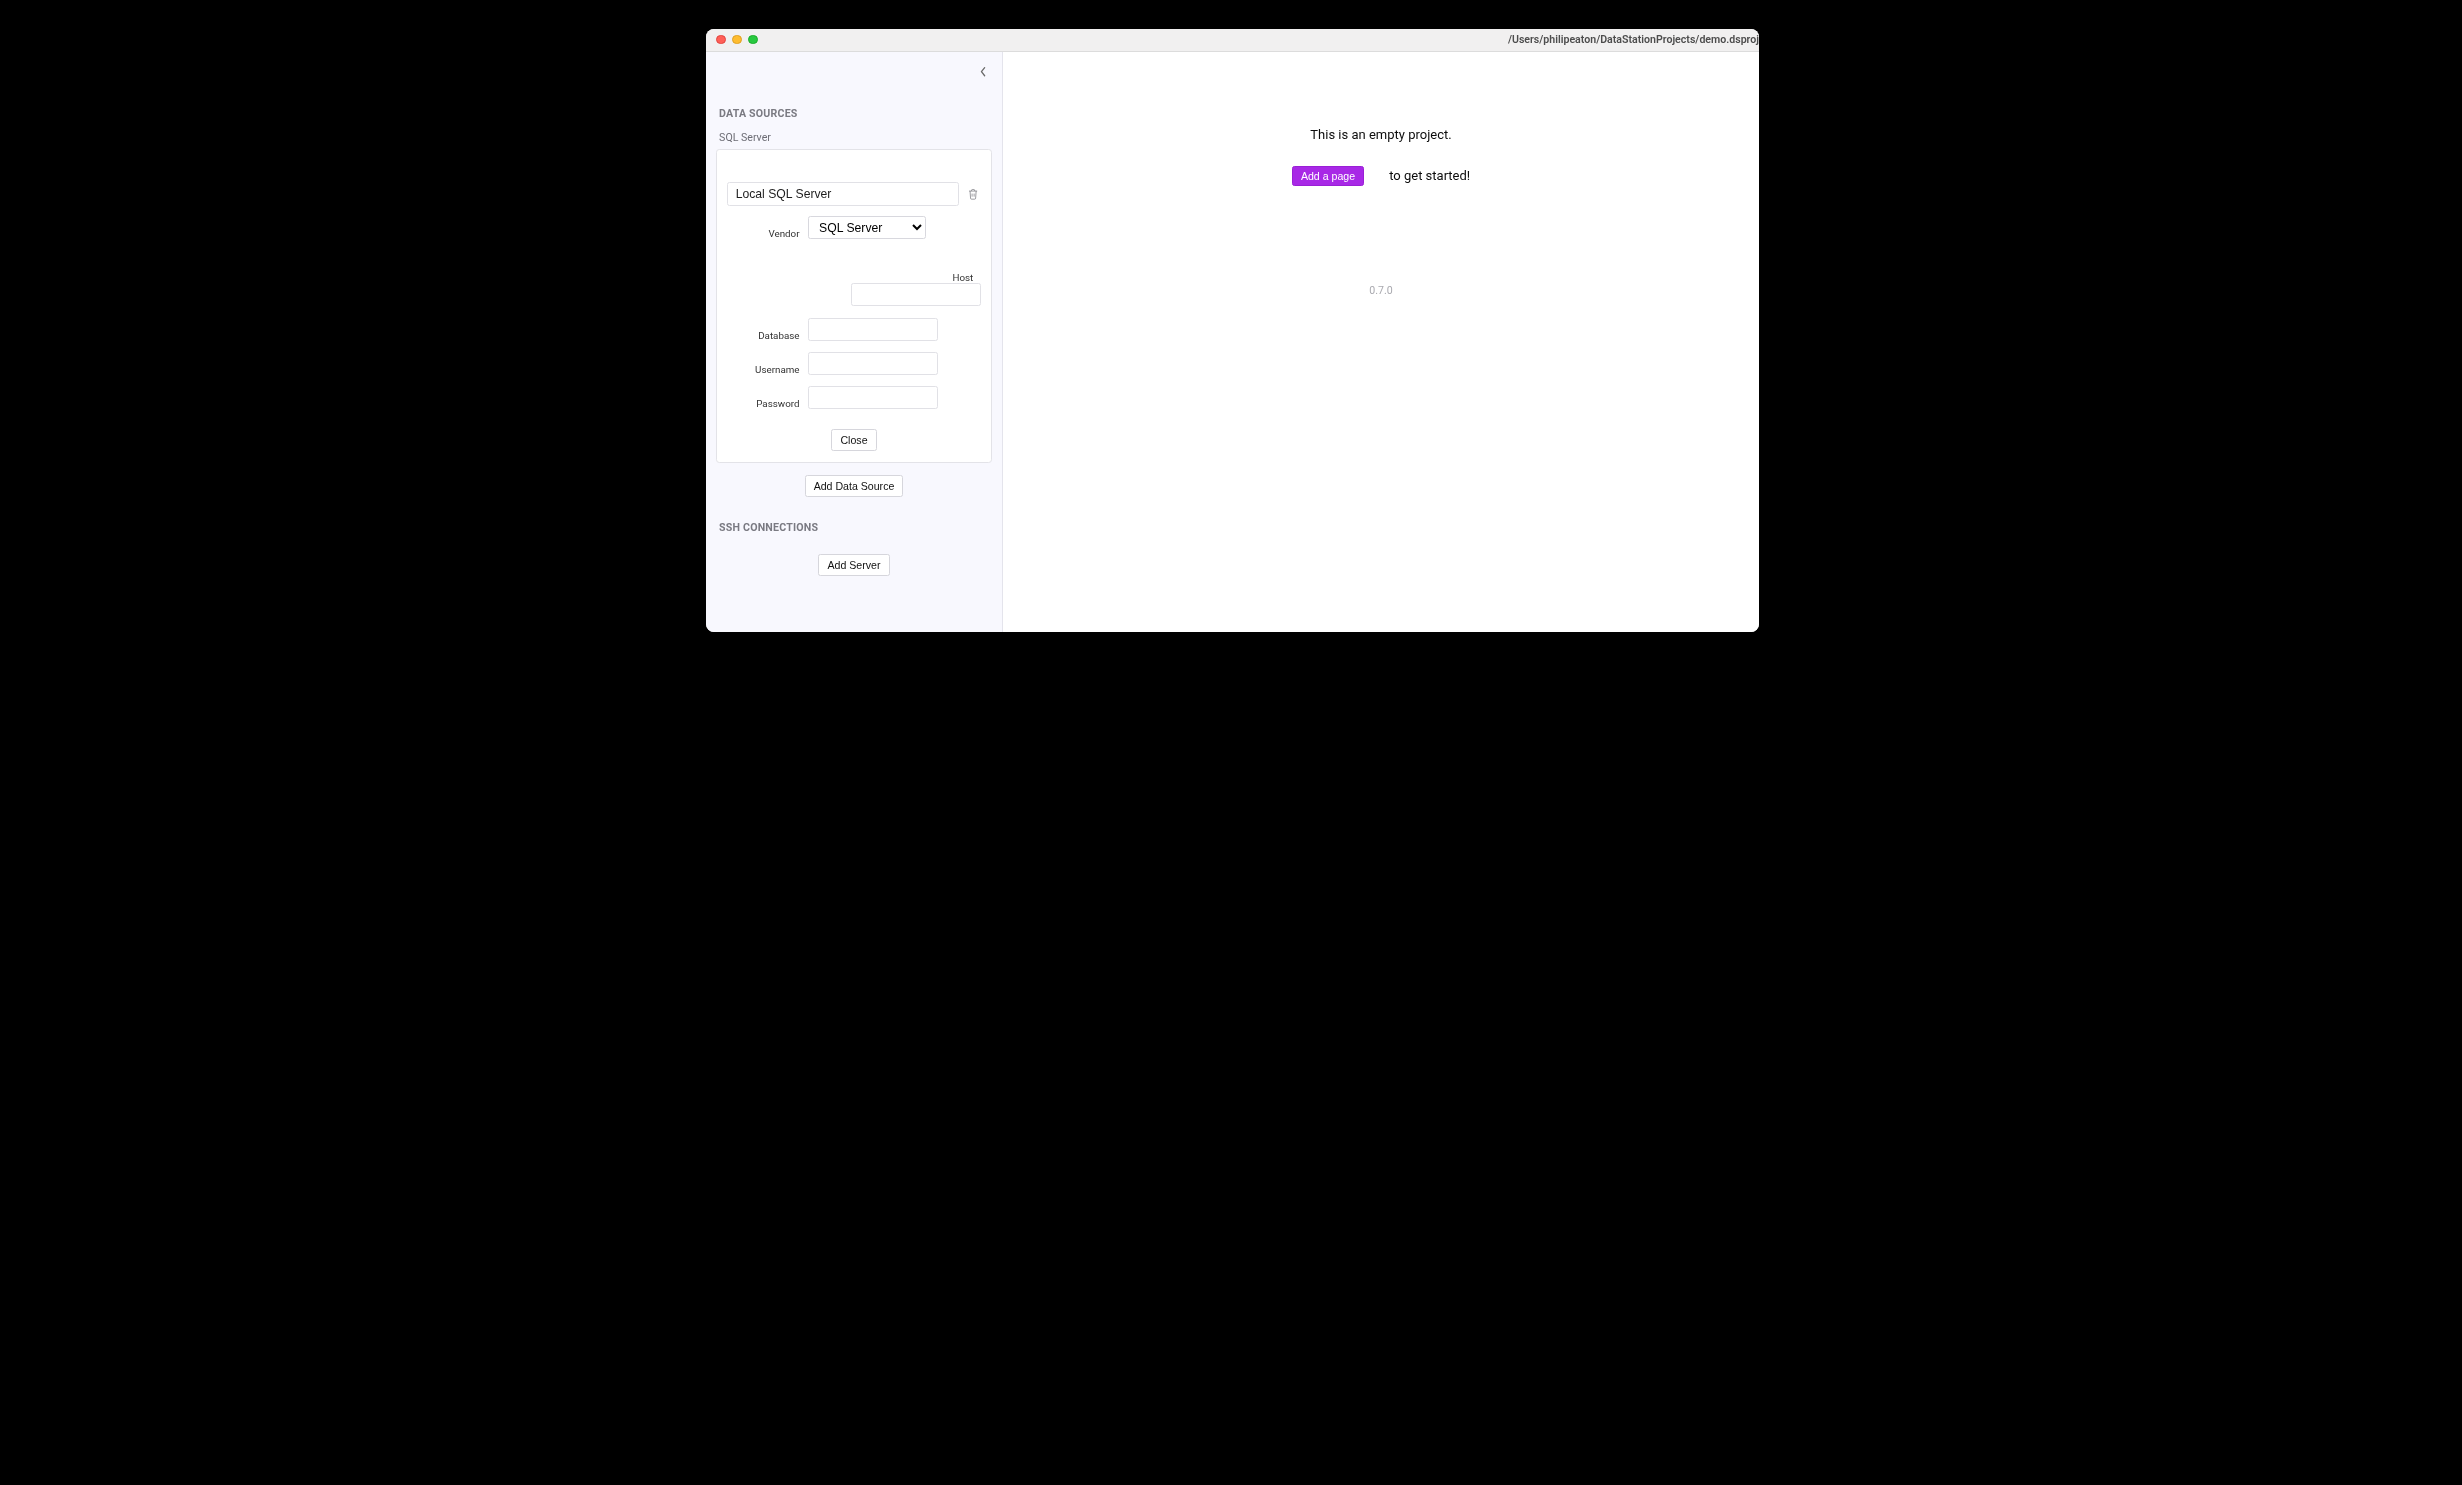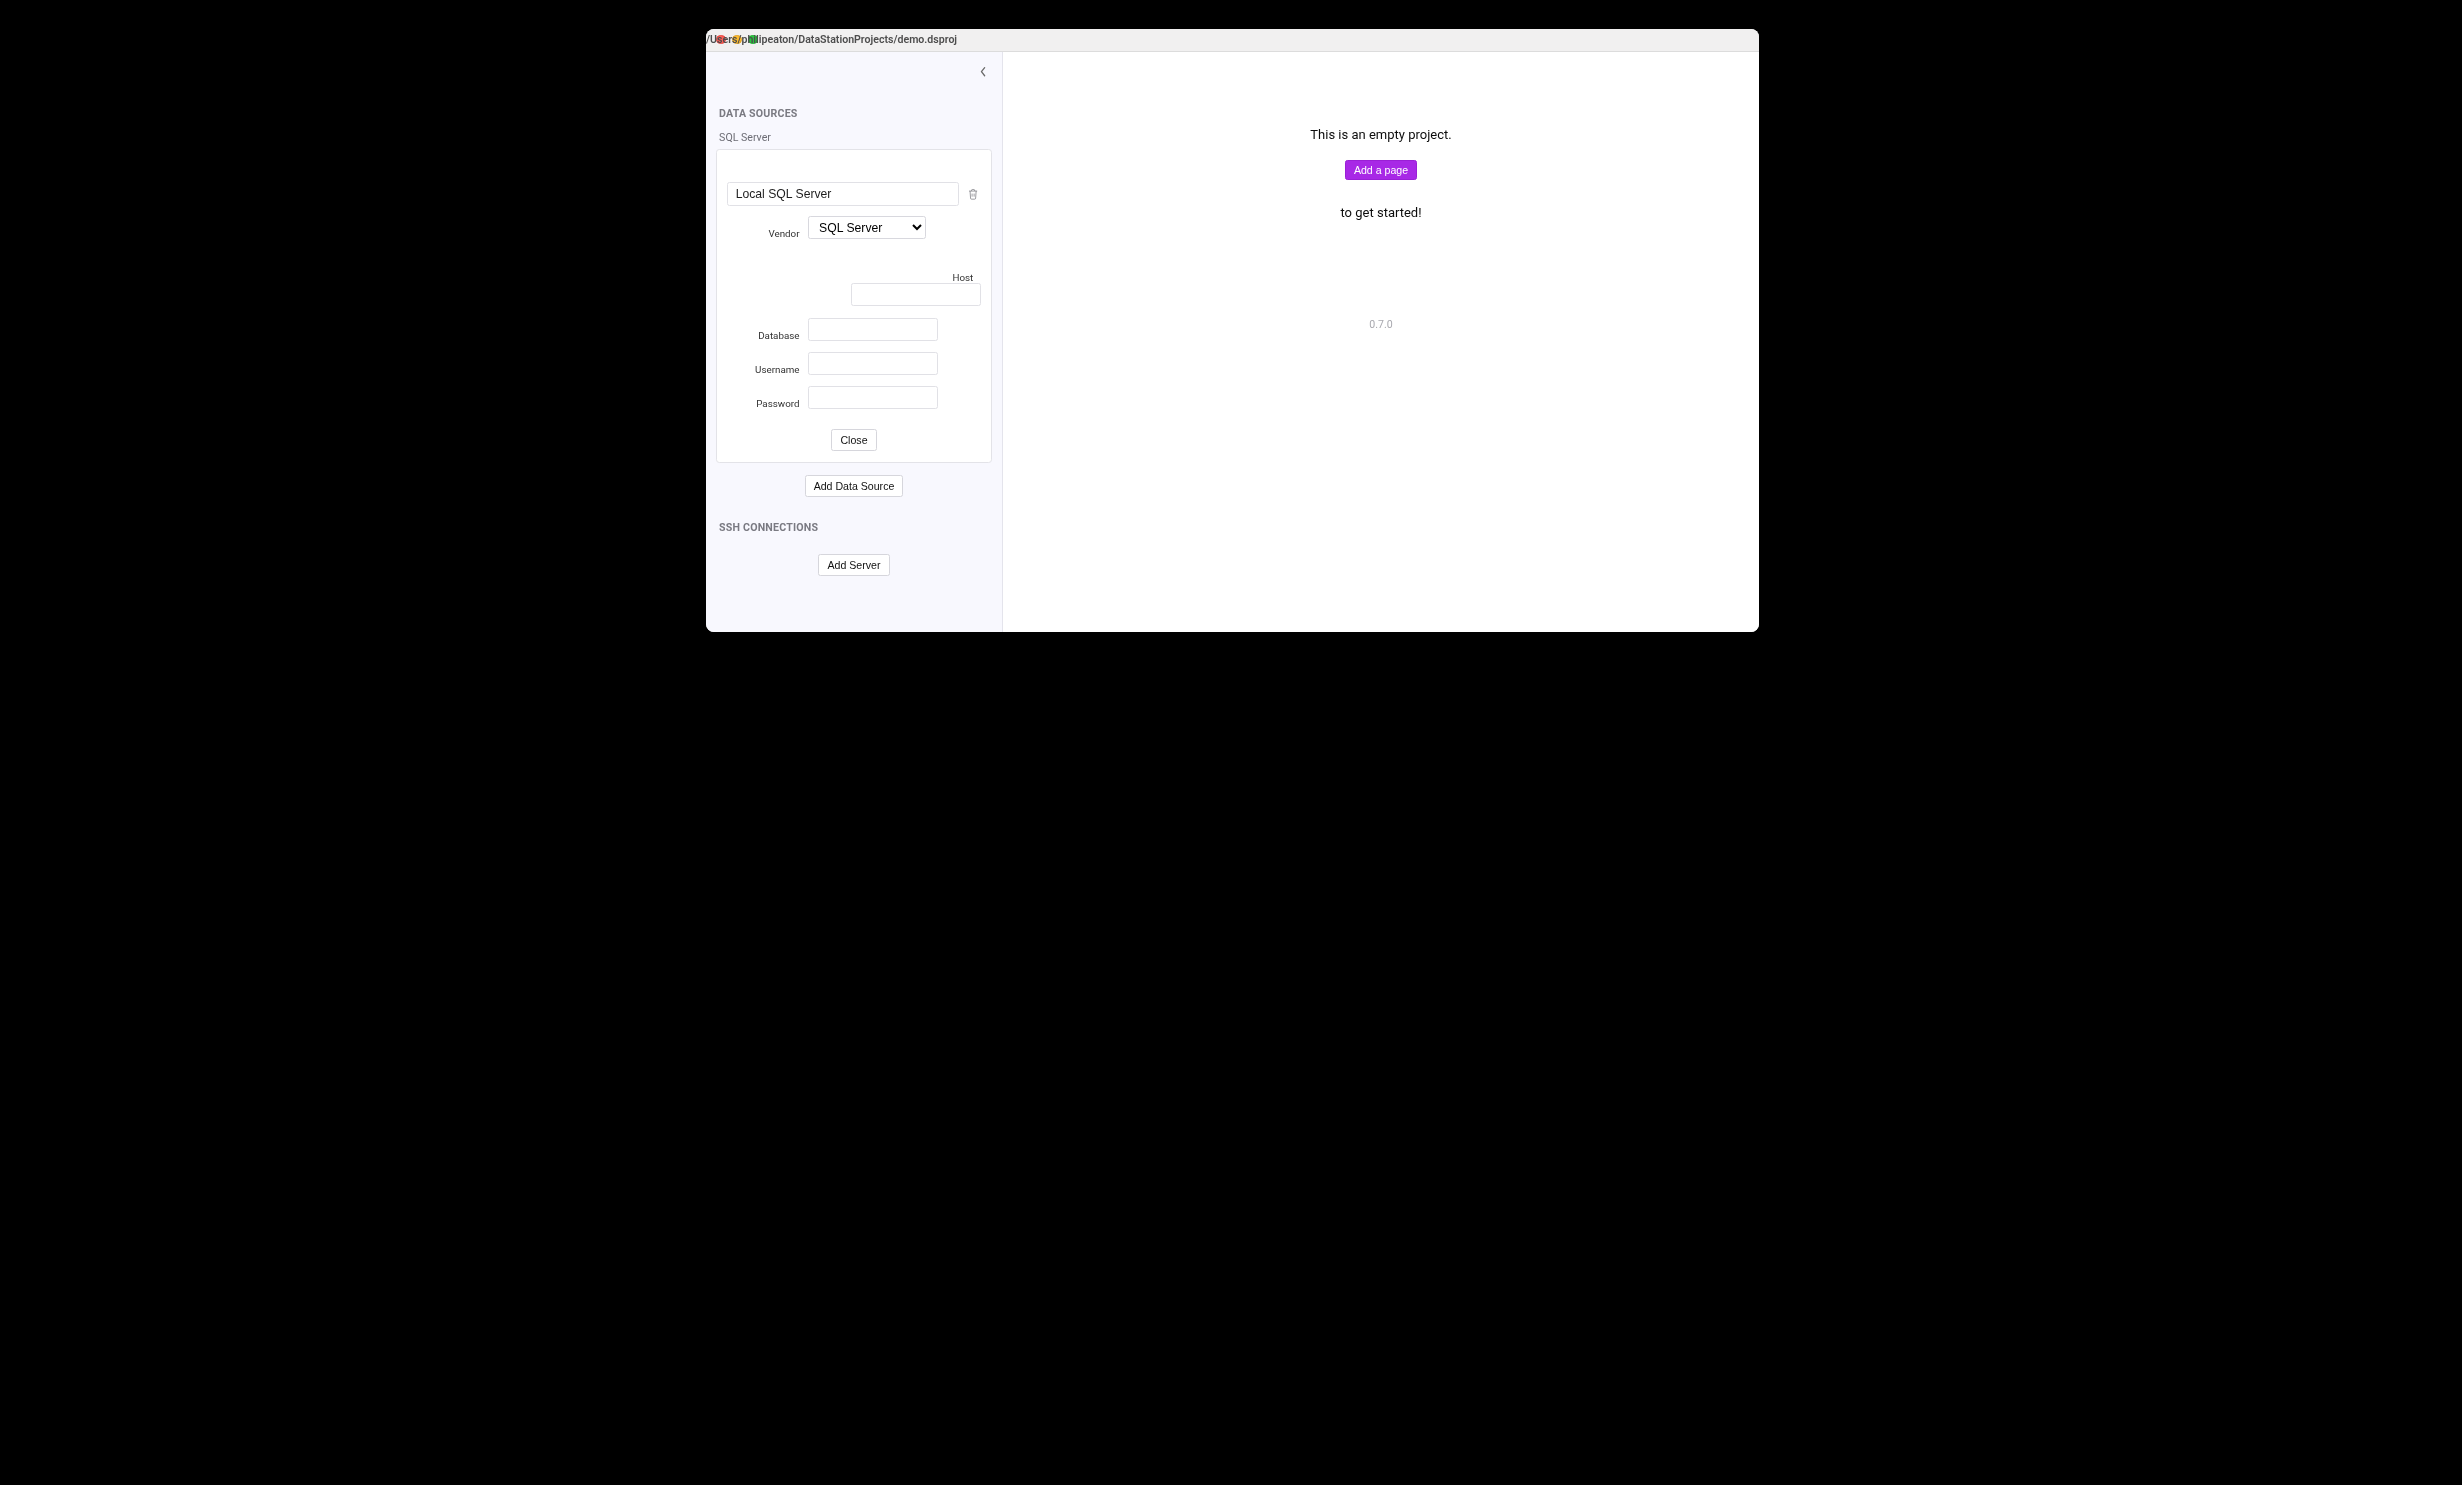--- a/index.html
+++ b/index.html
@@ -41,21 +41,21 @@
     gap: 6.5px;
     padding-left: 9.8px;
   }
   .tl { width: 9.8px; height: 9.8px; border-radius: 50%; }
   .tl.red { background: #ff5f57; border: 0.4px solid #e24640; }
   .tl.yellow { background: #febc2e; border: 0.4px solid #dfa023; }
   .tl.green { background: #28c840; border: 0.4px solid #1dad2c; }
   .window-title {
     position: absolute;
     left: 0; right: 0;
-    text-align: left;
+    text-align: right;
     font-size: 10.6px;
     font-weight: 600;
     color: #4d4d4d;
     pointer-events: none;
   }
   .body {
     flex: 1;
     display: flex;
     min-height: 0;
   }
@@ -170,25 +170,24 @@
     display: flex;
     flex-direction: column;
     align-items: center;
     padding-top: 75px;
   }
   .empty-msg {
     font-size: 13px;
     color: #0d0d0d;
   }
   .cta-row {
-    margin-top: 18px;
+    margin-top: 24px;
     display: flex;
     align-items: center;
     gap: 25px;
-    flex-direction: column;
   }
   .add-page-btn {
     background: #a828e6;
     border: 0.8px solid #9a1fd6;
     color: #fff;
     font-size: 10.6px;
     padding: 3.3px 8.1px;
     border-radius: 2.4px;
     cursor: pointer;
   }

